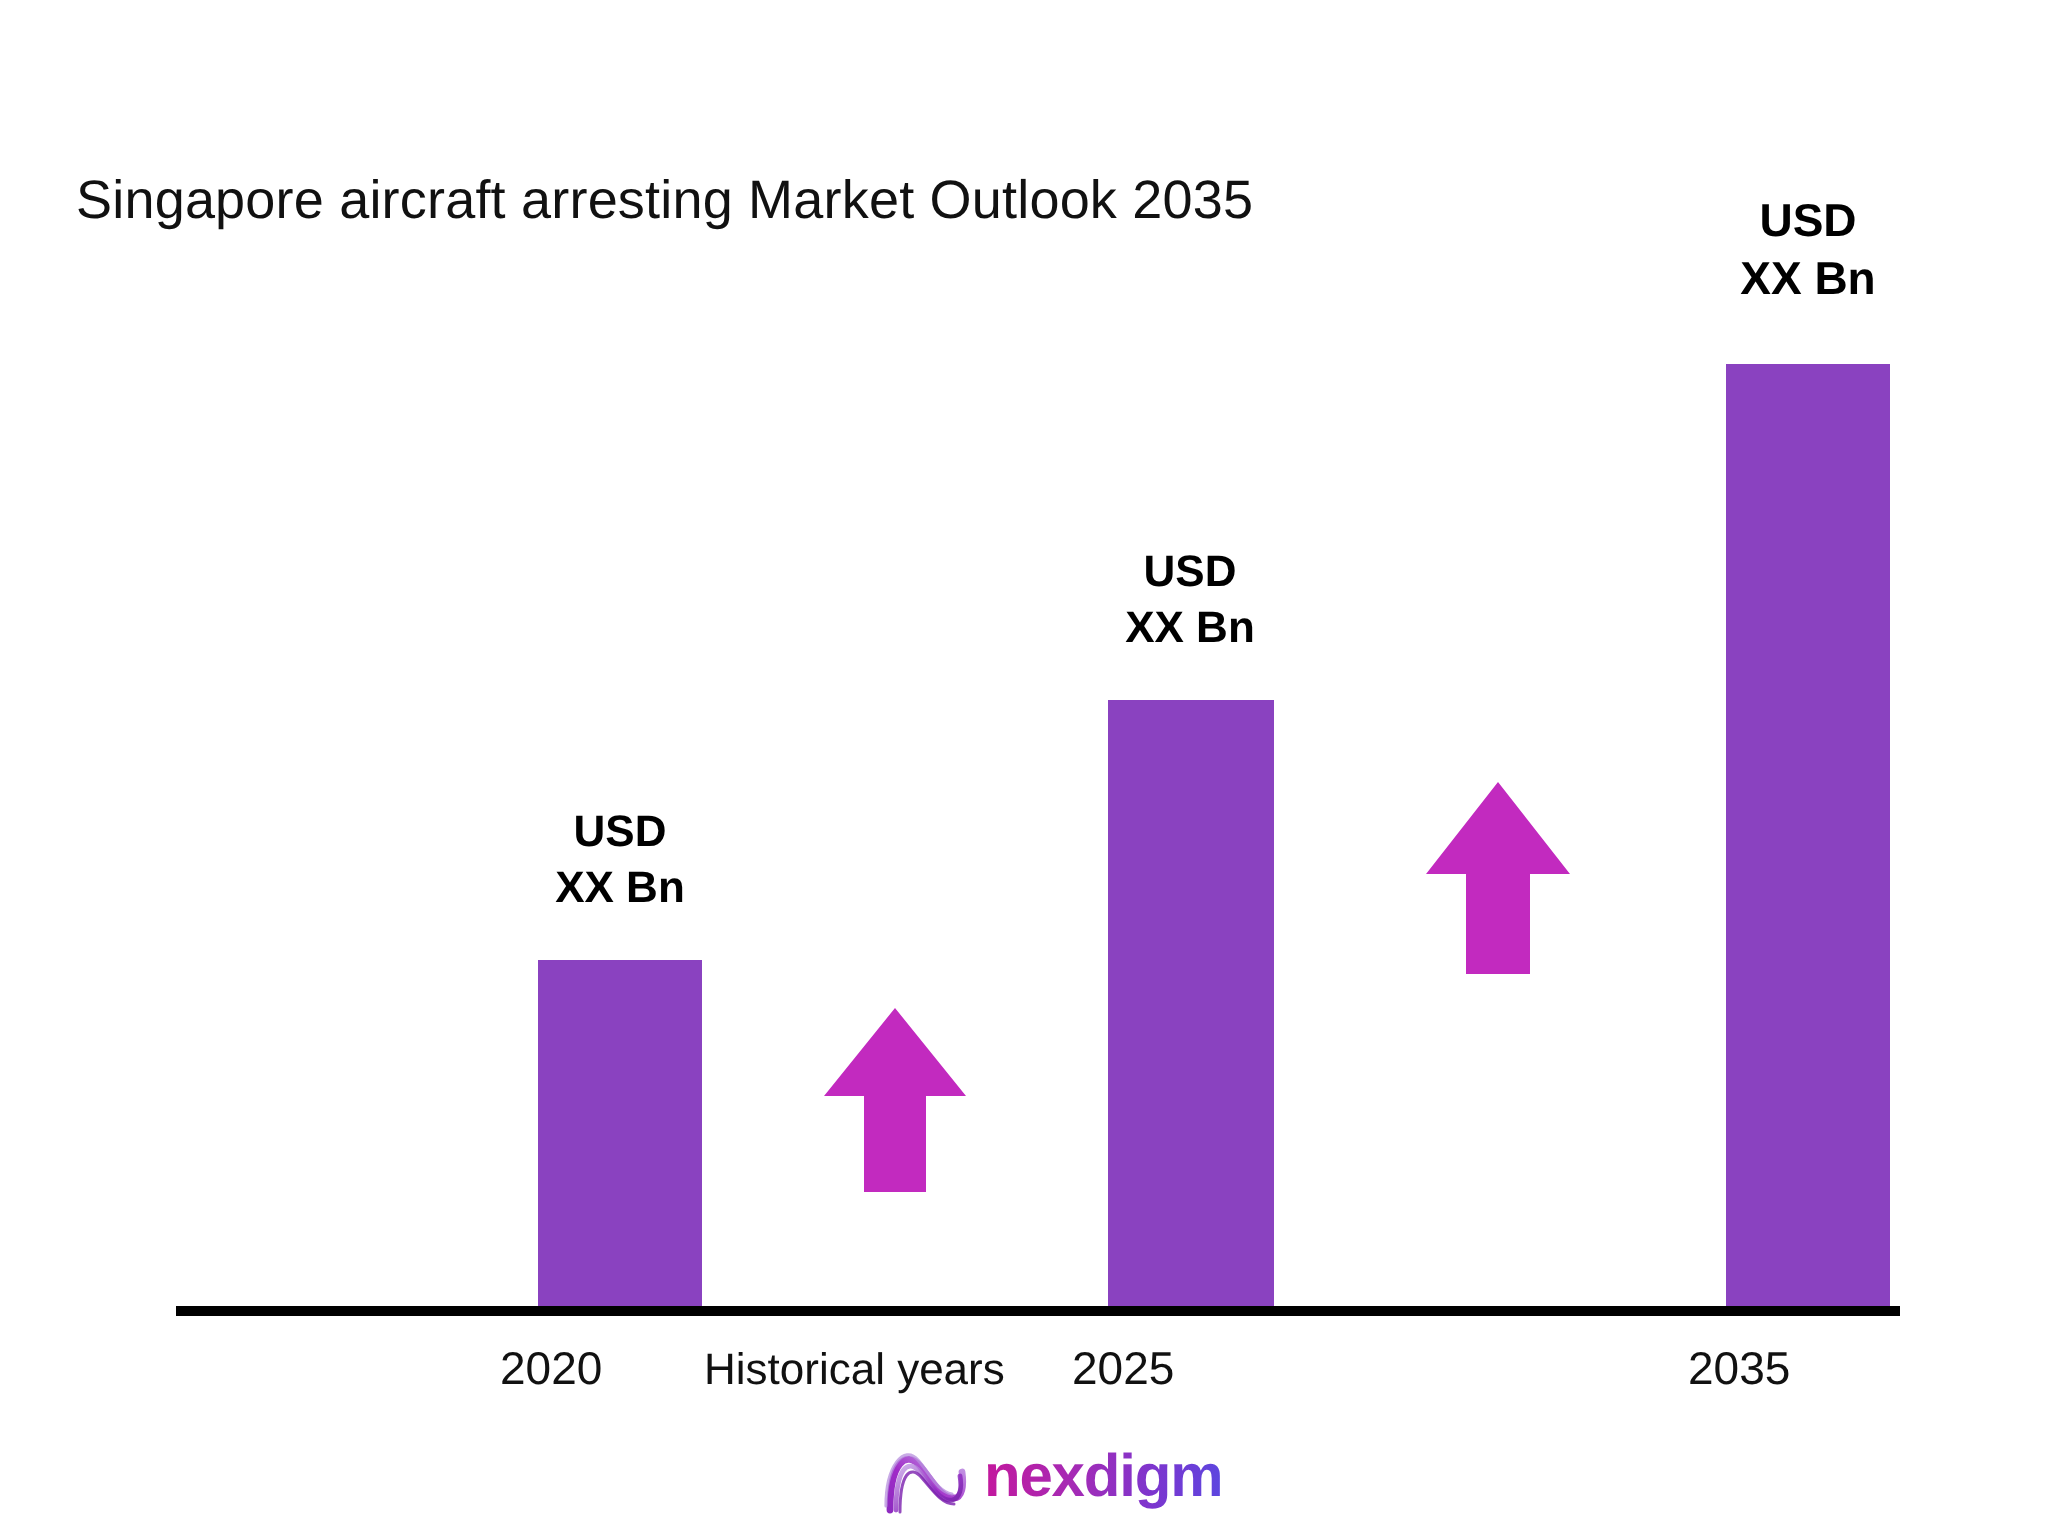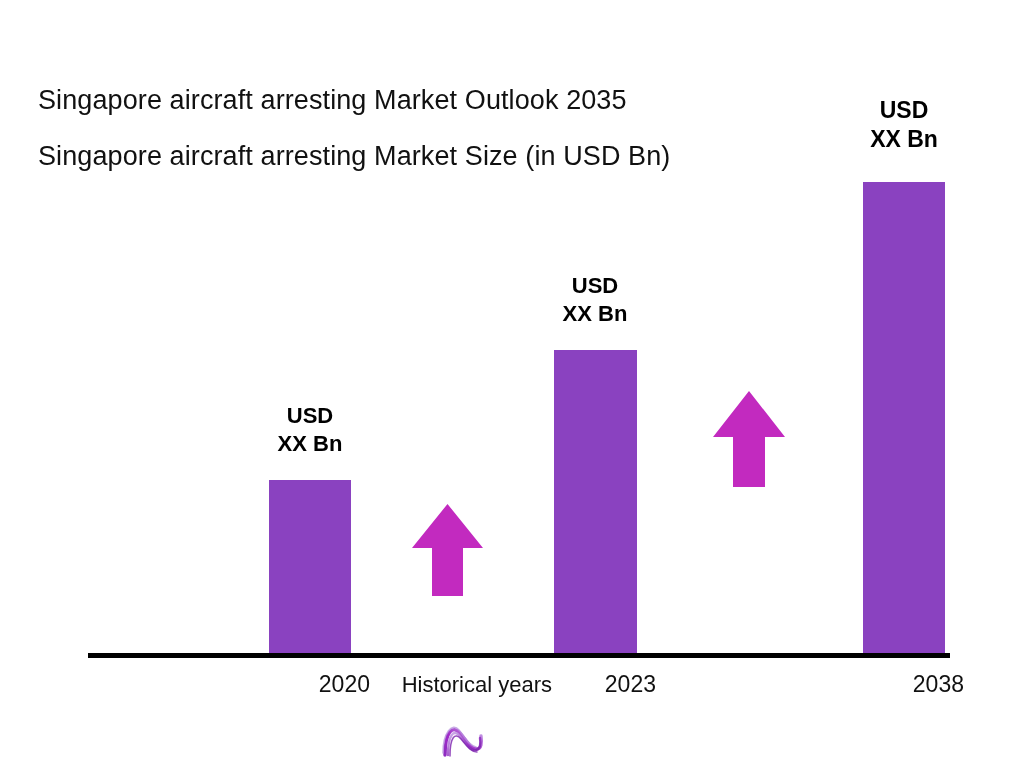--- a/index.html
+++ b/index.html
@@ -75,21 +75,21 @@
   }
   .arrow svg {
     display: block;
     width: 100%;
     height: 100%;
   }
 
   
   .axis-label {
     position: absolute;
-    text-align: right;
+    text-align: left;
     color: #111111;
     white-space: nowrap;
     font-weight: 400;
   }
   .axis-label.year {
     font-size: 23px;
   }
   .axis-label.period {
     font-size: 22px;
   }
@@ -126,21 +126,20 @@
     padding-bottom: 2px;
   }
 </style>
 </head>
 <body>
 
 <div id="stage">
 
   <div class="title-block">
     <div class="title-line">Singapore aircraft arresting Market Outlook 2035</div>
-    <div class="title-line">Singapore aircraft arresting Market Size (in USD Bn)</div>
   </div>
 
   <div class="bar-label" style="left:235px; top:402px; width:150px; font-size:22px;">
     <span class="l1">USD</span>
     <span class="l2">XX Bn</span>
   </div>
 
   <div class="bar-label" style="left:520px; top:272px; width:150px; font-size:22px;">
     <span class="l1">USD</span>
     <span class="l2">XX Bn</span>
@@ -168,24 +167,24 @@
       <polygon points="36,0 72,46 52,46 52,96 20,96 20,46 0,46" fill="#C22ABF"></polygon>
     </svg>
   </div>
 
   <div class="baseline"></div>
 
   <div class="axis-label year" style="left:250px; top:671px; width:120px;">2020</div>
 
   <div class="axis-label period" style="left:352px; top:672px; width:200px;">Historical years</div>
 
-  <div class="axis-label year" style="left:536px; top:671px; width:120px;">2023</div>
-
-
-  <div class="axis-label year" style="left:844px; top:671px; width:120px;">2038</div>
+  <div class="axis-label year" style="left:536px; top:671px; width:120px;">2025</div>
+
+
+  <div class="axis-label year" style="left:844px; top:671px; width:120px;">2035</div>
 
   <div class="logo">
     <div class="logo-mark">
       <svg viewBox="0 0 44 42" xmlns="http://www.w3.org/2000/svg" aria-hidden="true">
         <defs>
           <linearGradient id="nxg" x1="0" y1="1" x2="1" y2="0">
             <stop offset="0%" stop-color="#8E2BC0"></stop>
             <stop offset="45%" stop-color="#A02BC8"></stop>
             <stop offset="100%" stop-color="#C9A8E8"></stop>
           </linearGradient>
@@ -197,15 +196,16 @@
         </defs>
         <g fill="none" stroke-linecap="round">
           <path d="M5 36 C5 12, 13 6, 20 14 C26 21, 30 30, 37 30 C41 30, 42 24, 41 17" stroke="url(#nxg)" stroke-width="3.4"></path>
           <path d="M8 36 C8 15, 14 10, 20 17 C26 24, 30 32, 36 31 C40 30, 41 25, 40 19" stroke="url(#nxg2)" stroke-width="2.4" opacity="0.85"></path>
           <path d="M3 34 C3 14, 12 3, 19 11 C25 18, 29 27, 36 28" stroke="#B78FDD" stroke-width="1.6" opacity="0.75"></path>
           <path d="M10 37 C10 18, 15 13, 21 20 C27 27, 31 33, 37 33" stroke="#7A1FAE" stroke-width="1.5" opacity="0.8"></path>
           <path d="M39 33 L39 8" stroke="url(#nxg)" stroke-width="3.2"></path>
         </g>
       </svg>
     </div>
+    <div class="logo-word">nexdigm</div>
   </div>
 
 </div>
 
 </body></html>

